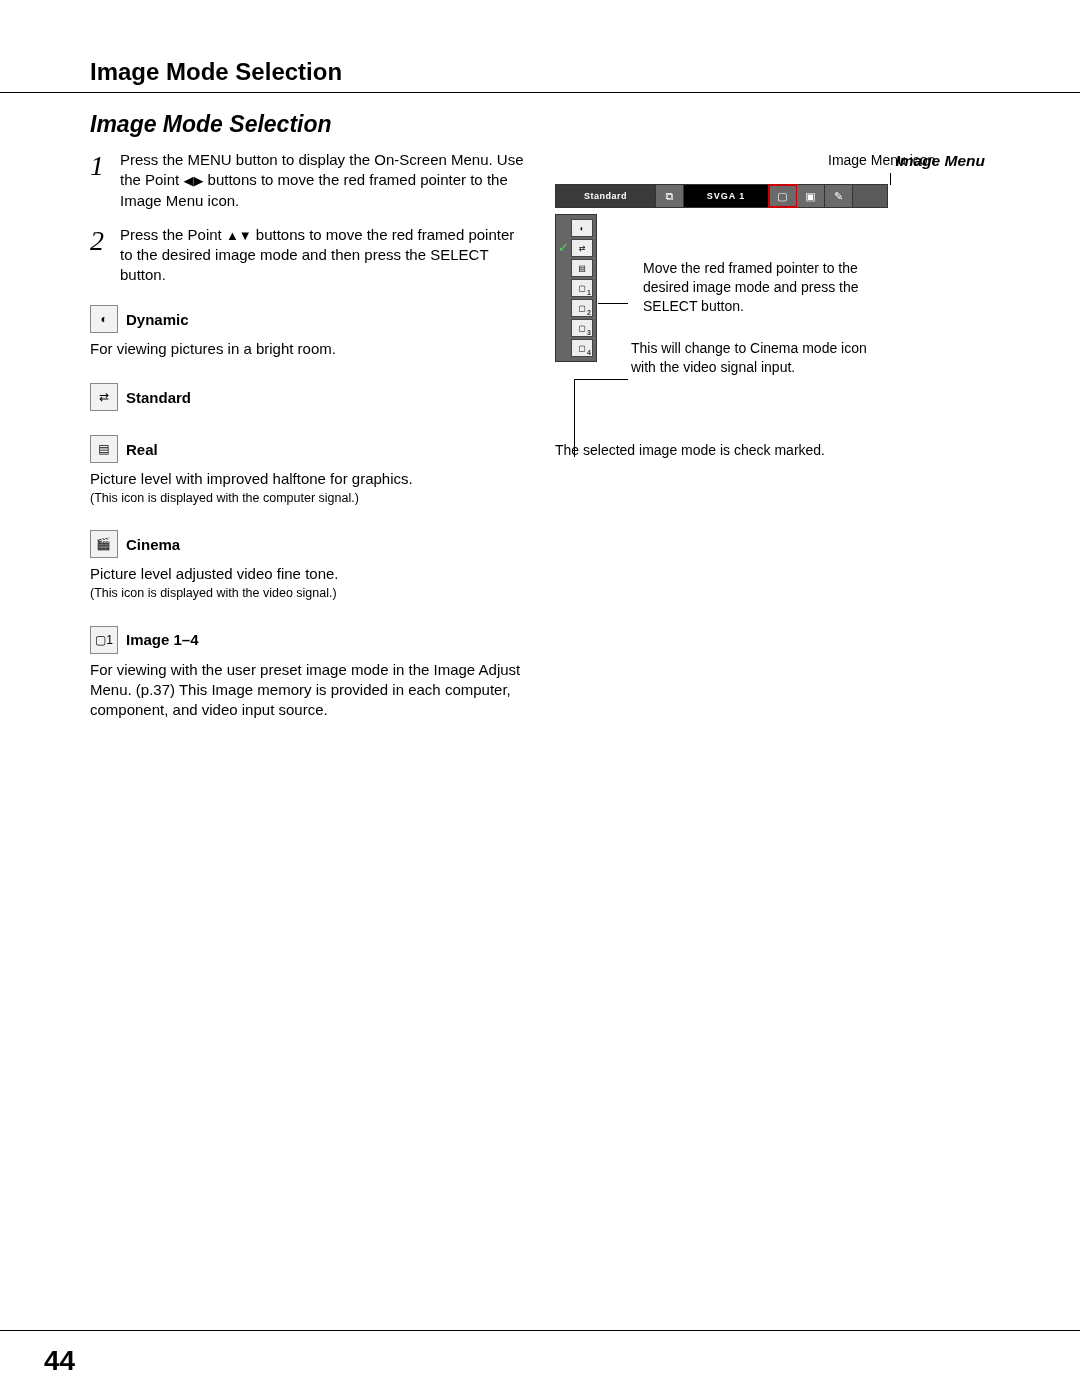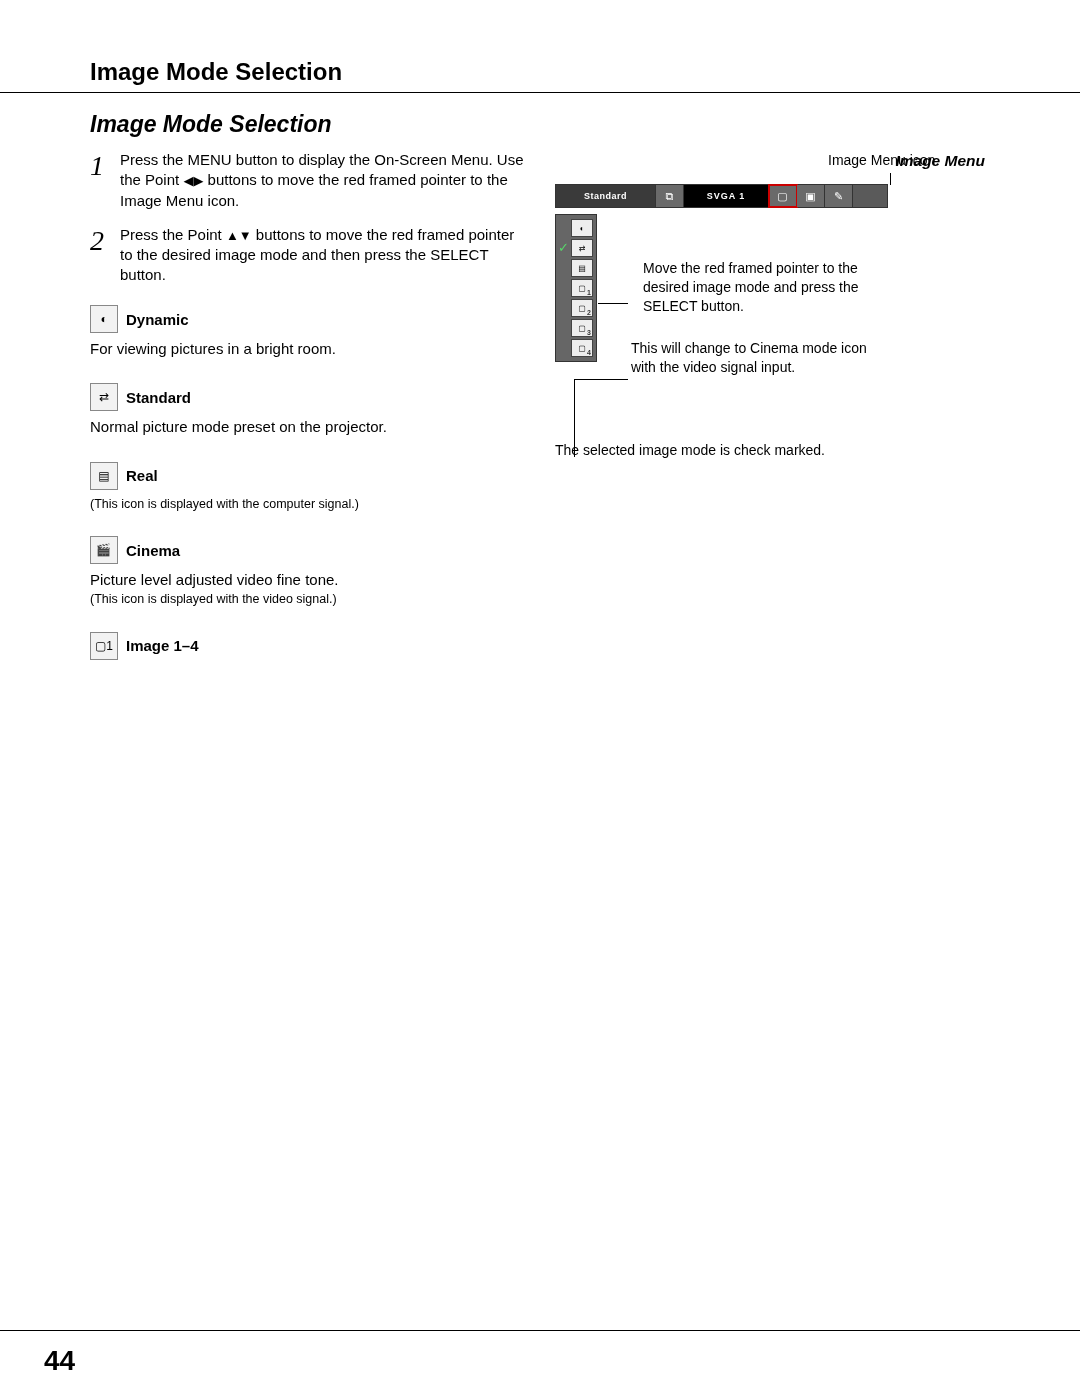--- a/index.html
+++ b/index.html
@@ -271,42 +271,43 @@
       <div class="mode-icon">◐</div>
       <div class="mode-label">Dynamic</div>
     </div>
     <div class="mode-desc">For viewing pictures in a bright room.</div>
   </div>
   <div class="mode">
     <div class="mode-head">
       <div class="mode-icon">⇄</div>
       <div class="mode-label">Standard</div>
     </div>
-    <div class="mode-desc">Normal picture mode preset on the projector.</div>
   </div>
   <div class="mode">
     <div class="mode-head">
       <div class="mode-icon">▤</div>
       <div class="mode-label">Real</div>
     </div>
+    <div class="mode-desc">Picture level with improved halftone for graphics.</div>
     <div class="mode-note">(This icon is displayed with the computer signal.)</div>
   </div>
   <div class="mode">
     <div class="mode-head">
       <div class="mode-icon">🎬</div>
       <div class="mode-label">Cinema</div>
     </div>
     <div class="mode-desc">Picture level adjusted video fine tone.</div>
     <div class="mode-note">(This icon is displayed with the video signal.)</div>
   </div>
   <div class="mode">
     <div class="mode-head">
       <div class="mode-icon">▢1</div>
       <div class="mode-label">Image 1–4</div>
     </div>
+    <div class="mode-desc">For viewing with the user preset image mode in the Image Adjust Menu. (p.37) This Image memory is provided in each computer, component, and video input source.</div>
   </div>
 </div>
 
 <div class="right-col">
   <div class="rc-title">Image Menu</div>
   <div class="icon-label">Image Menu icon</div>
   <div class="icon-label-bar"></div>
 
   <div class="menu-box">
     <div class="menu-bar">

